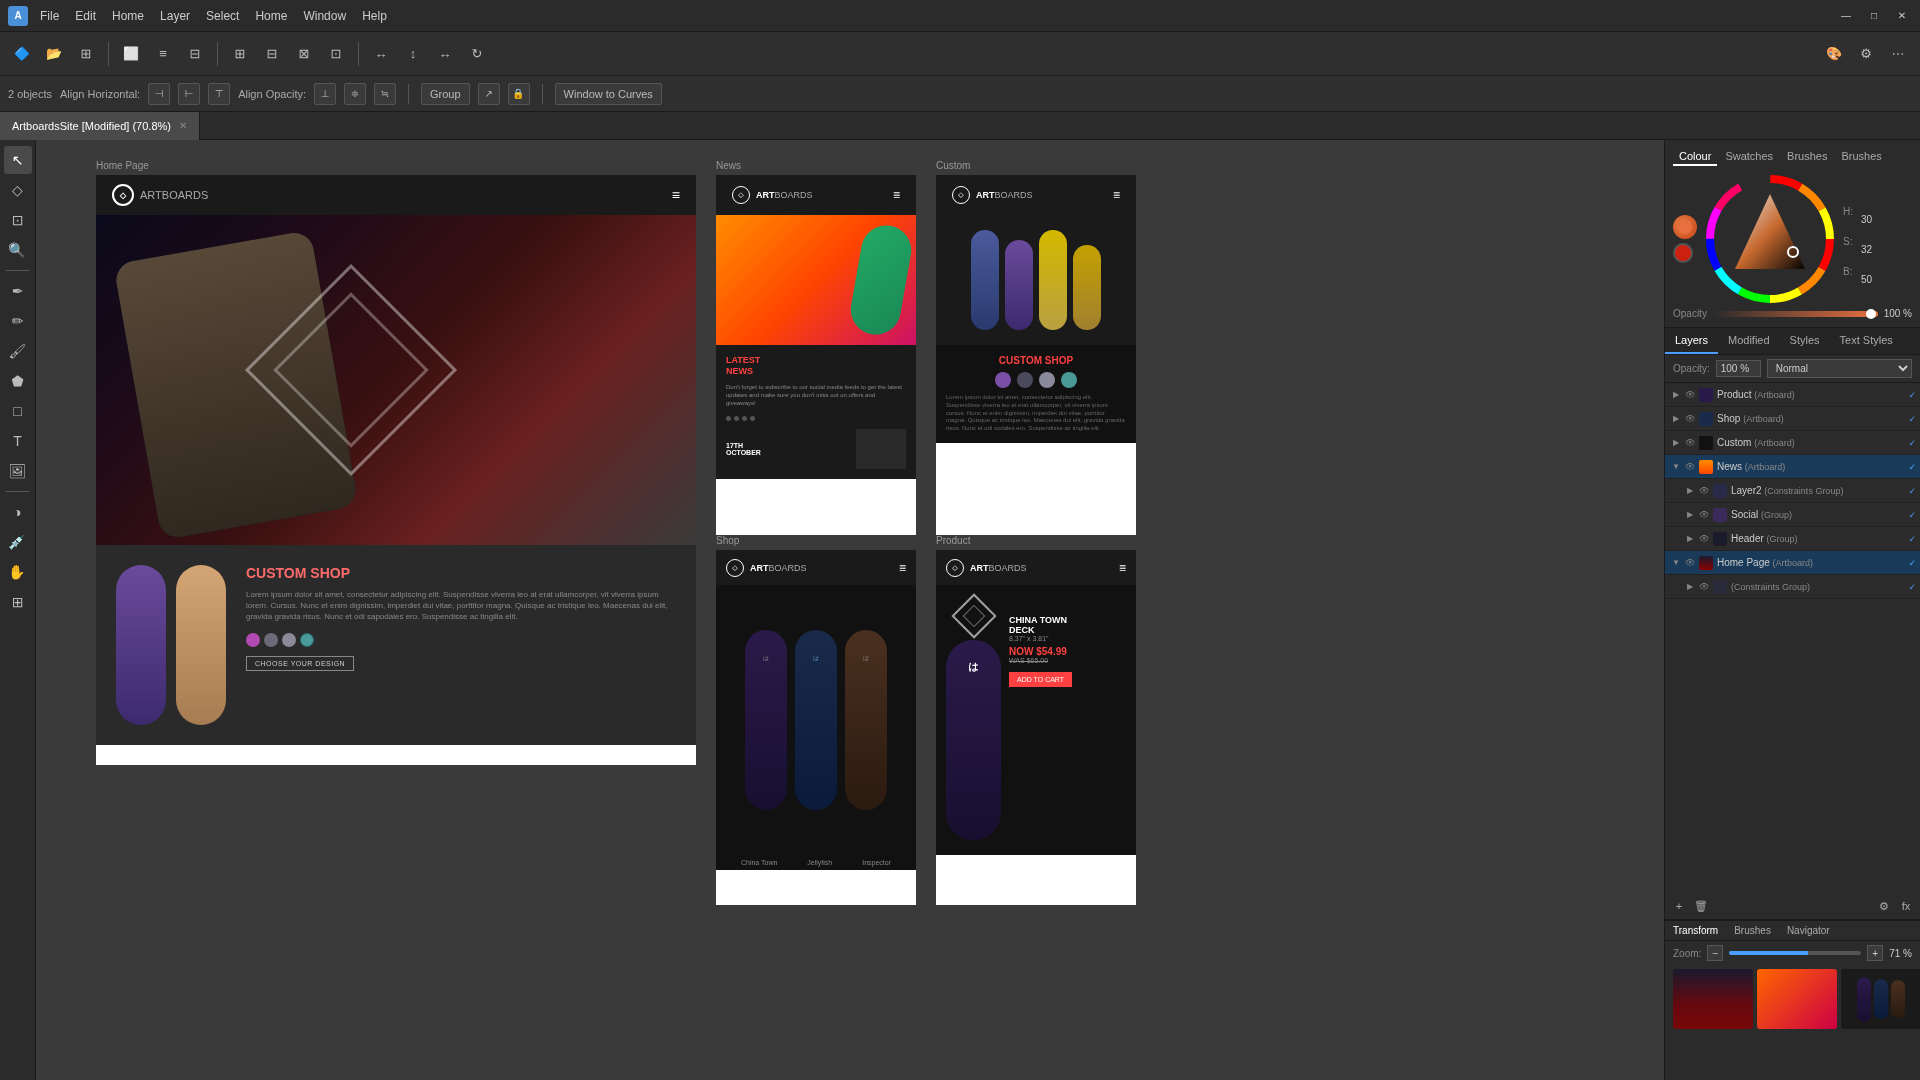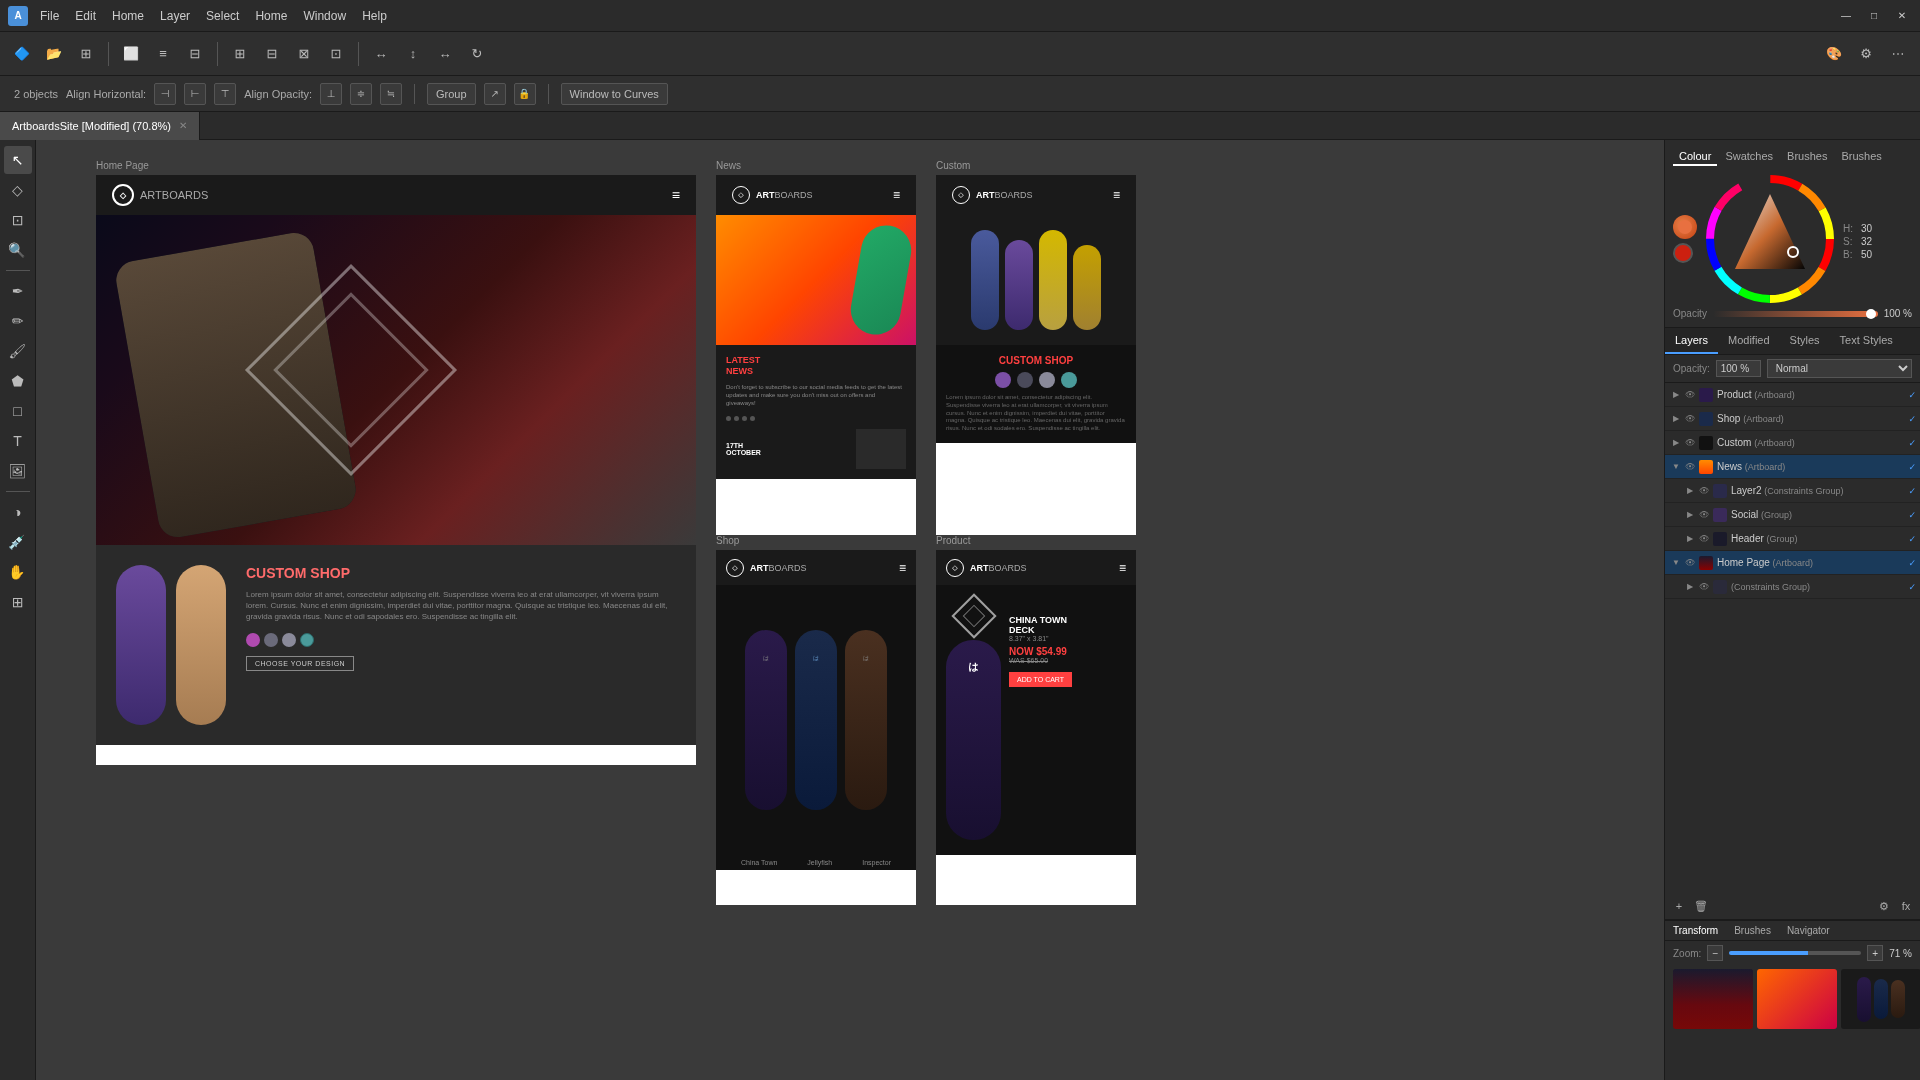--- a/index.html
+++ b/index.html
@@ -69,21 +69,21 @@
     }
     .toolbar-sep { width: 1px; height: 24px; background: #555; margin: 0 4px; }
 
     
     #options-bar {
       height: 36px;
       background: #2f2f2f;
       border-bottom: 1px solid #1a1a1a;
       display: flex;
       align-items: center;
-      padding: 0 14px;
+      padding: 0 8px;
       gap: 8px;
       font-size: 11px;
     }
     .options-label { color: #aaa; }
     .options-btn {
       width: 22px; height: 22px;
       background: #3a3a3a;
       border: 1px solid #555;
       border-radius: 2px;
       display: flex; align-items: center; justify-content: center;
@@ -492,21 +492,21 @@
       flex-direction: column;
       gap: 2px;
     }
     .hsb-row {
       display: flex;
       align-items: center;
       gap: 4px;
       font-size: 10px;
     }
     .hsb-label { width: 14px; color: #888; }
-    .hsb-value { color: #ccc; }
+    .hsb-value { color: #ccc; margin-top: 17px; }
 
     .opacity-row {
       display: flex;
       align-items: center;
       gap: 6px;
       margin-top: 4px;
     }
     .opacity-label { font-size: 10px; color: #888; }
     .opacity-slider {
       flex: 1;

